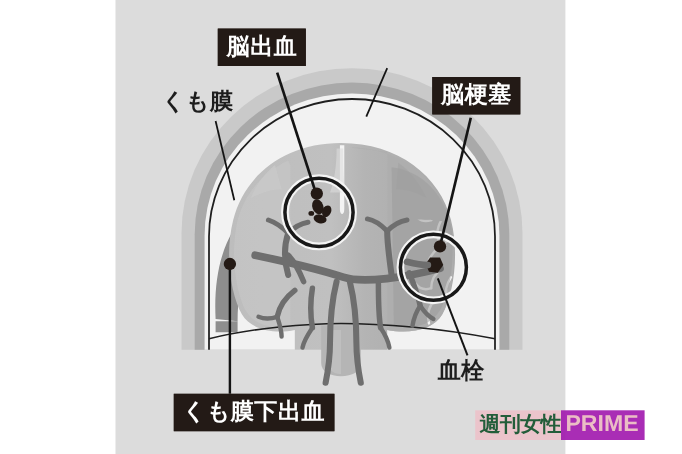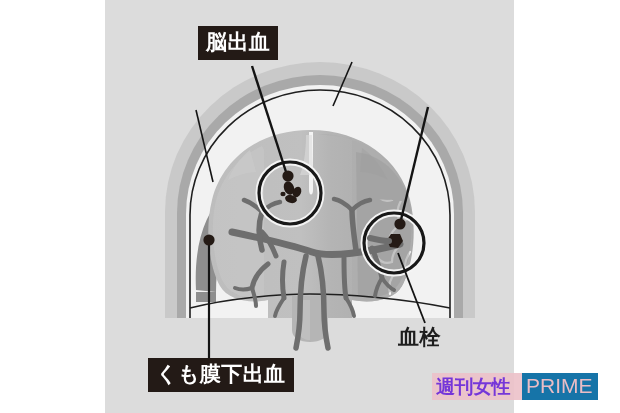--- a/index.html
+++ b/index.html
@@ -47,45 +47,45 @@
   .lbl-plain {
     color: #1d1d1d;
     font-size: 21px;
     font-weight: 700;
   }
   #lbl-brain-hemorrhage { left: 198px; top: 26px; }
   #lbl-skull           { left: 313px; top: 29px; }
   #lbl-arachnoid       { left: 147px; top: 82px; }
   #lbl-infarct         { left: 393px; top: 70px; }
   #lbl-thrombus        { left: 398px; top: 327px; font-family: Liberation Serif, serif; }
-  #lbl-sah             { left: 148px; top: 358px; }
+  #lbl-sah             { left: 158px; top: 358px; }
 
   #watermark {
     position: absolute;
     left: 432px;
     top: 373px;
     display: flex;
     align-items: stretch;
     height: 27px;
     opacity: 0.92;
   }
   #wm-jp {
     background: #edc3ca;
-    color: #6d28d9;
+    color: #14532d;
     font-size: 19px;
     font-weight: 700;
-    padding: 3px 12px 4px 4px;
+    padding: 3px 0 4px 4px;
     line-height: 20px;
     letter-spacing: -0.5px;
   }
   #wm-en {
-    background: #0369a1;
+    background: #a21caf;
     color: #e9b8c1;
     font-size: 21px;
-    font-weight: 400;
+    font-weight: 700;
     padding: 3px 5px 4px 4px;
     line-height: 20px;
     letter-spacing: 0px;
     font-family: "Liberation Sans", sans-serif;
   }
 </style>
 </head>
 <body>
 
 <div id="stage">
@@ -248,21 +248,23 @@
     <g fill="#241a15">
       <circle cx="288" cy="176" r="5.6"></circle>
       <circle cx="400" cy="224" r="5.6"></circle>
       <circle cx="209" cy="240" r="5.6"></circle>
     </g>
   </svg>
 
   <div class="lbl lbl-box" id="lbl-brain-hemorrhage">脳出血</div>
 
 
-
+  <div class="lbl lbl-plain" id="lbl-arachnoid">くも膜</div>
+
+  <div class="lbl lbl-box" id="lbl-infarct">脳梗塞</div>
 
   <div class="lbl lbl-plain" id="lbl-thrombus">血栓</div>
 
   <div class="lbl lbl-box" id="lbl-sah">くも膜下出血</div>
 
   <div id="watermark">
     <span id="wm-jp">週刊女性</span>
     <span id="wm-en">PRIME</span>
   </div>
 

